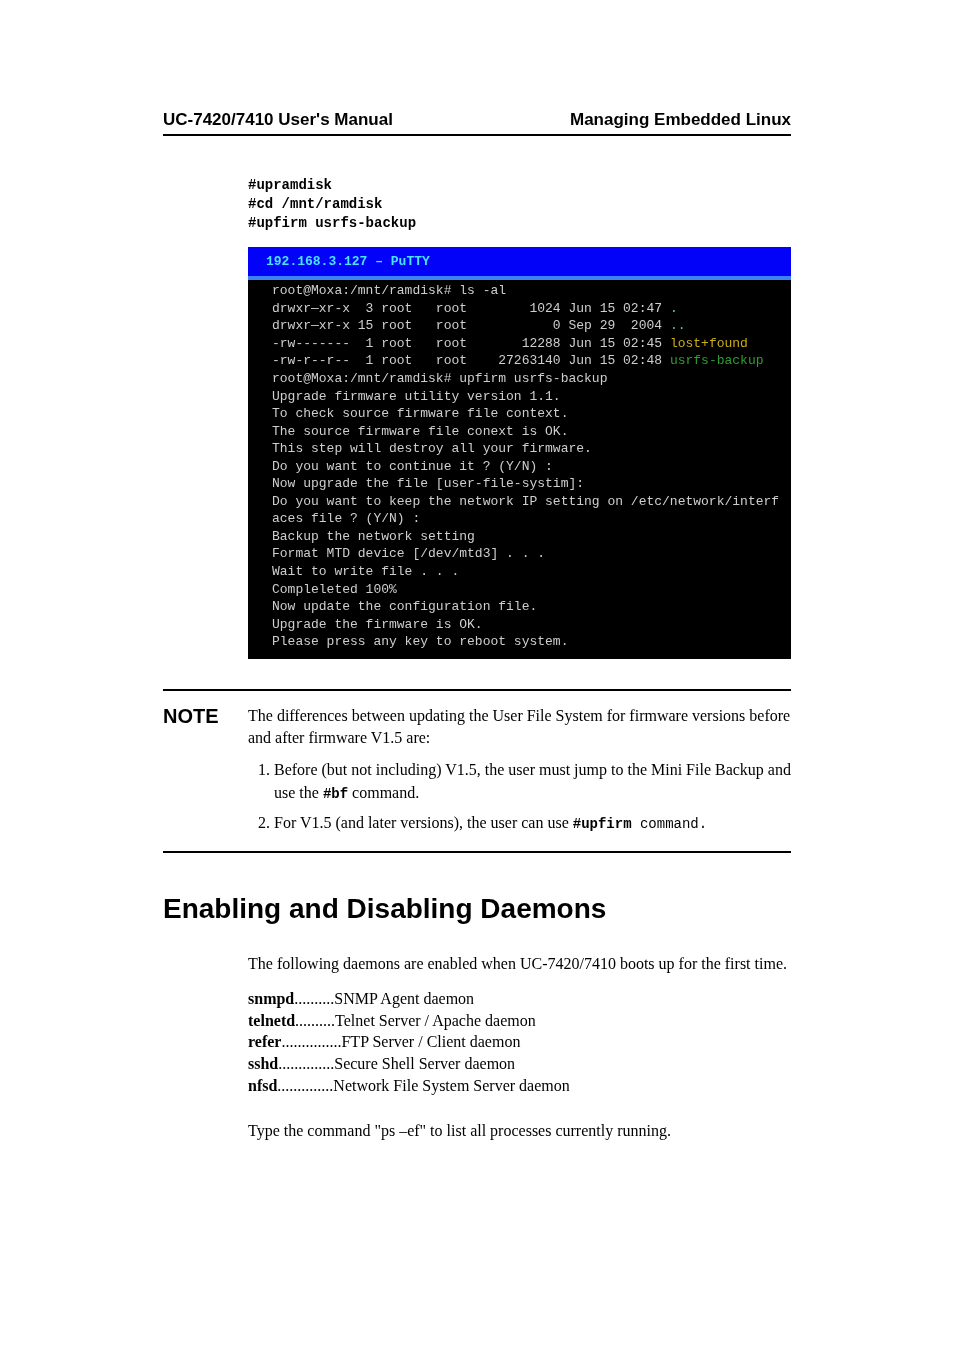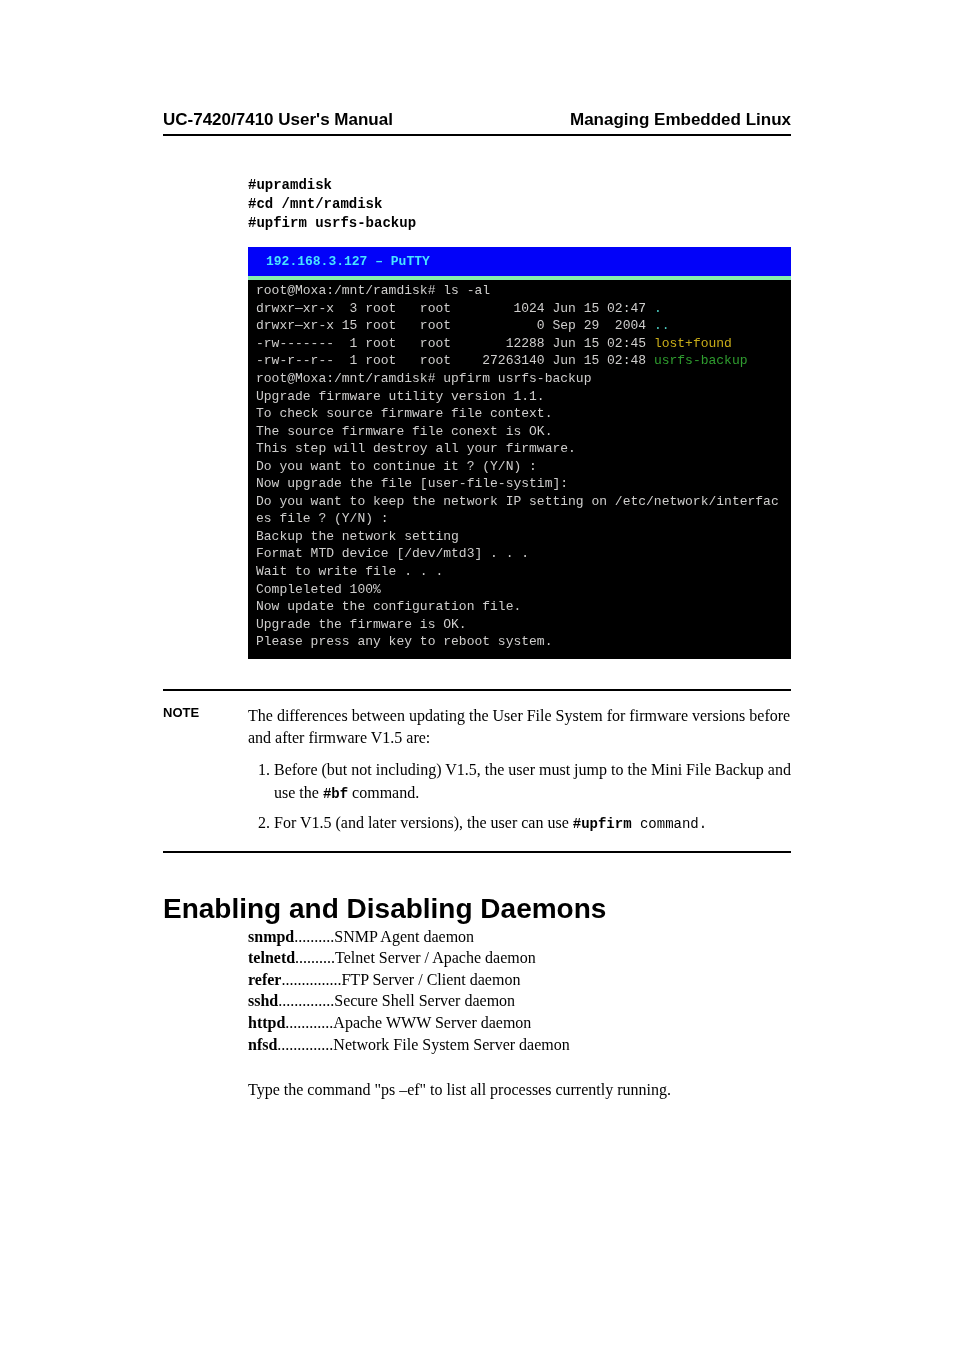--- a/index.html
+++ b/index.html
@@ -53,65 +53,65 @@
     font-size: 13px;
     line-height: 1.35;
     padding: 0 0 6px 0;
     margin-bottom: 30px;
   }
   .term-title {
     background: #0202f9;
     color: #48e4ff;
     font-weight: bold;
     padding: 6px 0 6px 18px;
-    border-bottom: 4px solid #86efac;
+    border-bottom: 4px solid #3b82f6;
   }
   .term-body {
-    padding: 2px 8px 2px 8px;
+    padding: 2px 8px 2px 24px;
     white-space: pre-wrap;
     word-break: break-all;
   }
   .tc-cyan { color: #4ccdc1; }
   .tc-green { color: #2f9d2f; }
   .tc-yellow { color: #c9ad18; }
   .tc-white { color: #cfcecd; }
   
   .note-block {
     border-top: 2.5px solid #000;
     border-bottom: 2.5px solid #000;
     padding: 14px 0 16px 0;
     margin-bottom: 40px;
     display: flex;
     align-items: flex-start;
   }
   .note-label {
     font-family: Arial, Helvetica, sans-serif;
     font-weight: 900;
-    font-size: 13px;
+    font-size: 20px;
     width: 85px;
     flex: 0 0 85px;
   }
   .note-body {
     flex: 1;
     font-size: 16px;
     line-height: 1.4;
   }
   .note-body ol {
     margin: 10px 0 0 0;
     padding-left: 26px;
   }
   .note-body li {
     margin-bottom: 8px;
   }
   .note-body li:last-child { margin-bottom: 0; }
   h2.section {
     font-family: Arial, Helvetica, sans-serif;
     font-weight: bold;
     font-size: 28px;
-    margin: 0 0 1px 0;
+    margin: 0 0 28px 0;
   }
   .daemon-list {
     font-size: 16px;
     line-height: 1.35;
   }
   .daemon-row {
     display: flex;
     align-items: flex-end;
   }
   .daemon-name {
@@ -181,20 +181,21 @@
         <li>
           <span>For V1.5 (and later versions), the user can use </span><span class="mono" style="font-weight:bold">#upfirm</span><span class="mono"> command.</span>
         </li>
       </ol>
     </div>
   </div>
 
   <h2 class="section">Enabling and Disabling Daemons</h2>
 
   <div class="body-indent">
+    <p class="body">The following daemons are enabled when UC-7420/7410 boots up for the first time.</p>
 
     <div class="daemon-list" id="daemon-list">
         <div class="daemon-row">
           <span class="daemon-name">snmpd</span>
           <span> ..........</span>
           <span class="daemon-desc">SNMP Agent daemon</span>
         </div>
         <div class="daemon-row">
           <span class="daemon-name">telnetd</span>
           <span> ..........</span>
@@ -204,25 +205,20 @@
           <span class="daemon-name">refer</span>
           <span>...............</span>
           <span class="daemon-desc">FTP Server / Client daemon</span>
         </div>
         <div class="daemon-row">
           <span class="daemon-name">sshd</span>
           <span> ..............</span>
           <span class="daemon-desc">Secure Shell Server daemon</span>
         </div>
         <div class="daemon-row">
-          <span class="daemon-name">httpd</span>
-          <span> ............</span>
-          <span class="daemon-desc">Apache WWW Server daemon</span>
-        </div>
-        <div class="daemon-row">
           <span class="daemon-name">nfsd</span>
           <span> ..............</span>
           <span class="daemon-desc">Network File System Server daemon</span>
         </div>
       </div>
 
     <p class="body" style="margin-top:24px">Type the command "ps –ef" to list all processes currently running.</p>
   </div>
 
 

